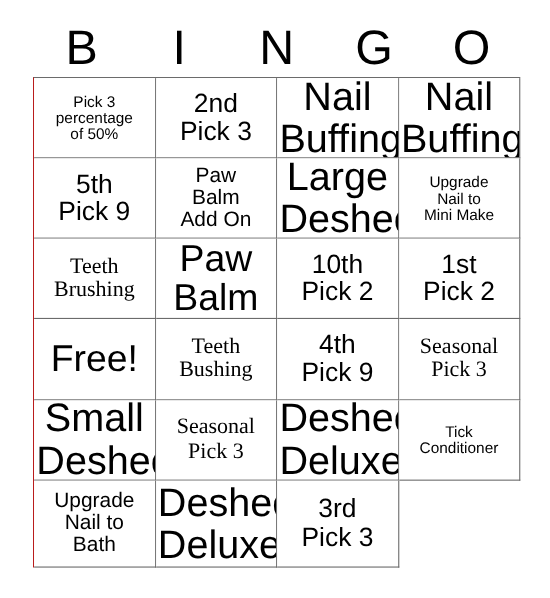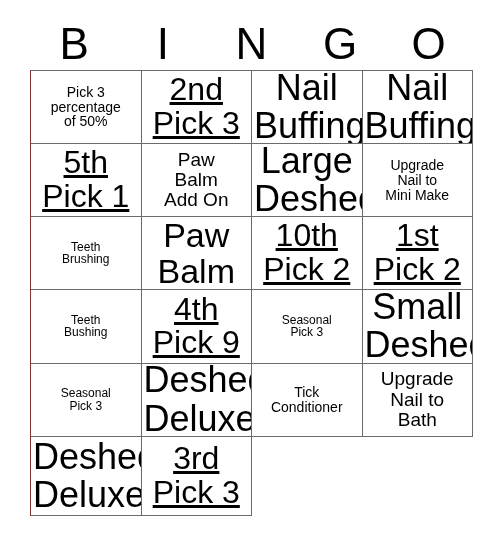--- a/index.html
+++ b/index.html
@@ -68,24 +68,24 @@
   }
   .cell-text {
     display: block;
     color: #000000;
     line-height: 1.06;
     white-space: pre-line;
     width: 100%;
   }
   
   .fs-xs .cell-text { font-size: 14px; }
-  .fs-s  .cell-text { font-size: 12px; }
+  .fs-s  .cell-text { font-size: 20px; font-family: Liberation Serif, serif; }
   .fs-m  .cell-text { font-size: 19px; }
   .fs-l  .cell-text { font-size: 36px; }
-  .fs-xl .cell-text { font-size: 32px; text-decoration: underline; }
+  .fs-xl .cell-text { font-size: 24px; }
   .fs-xxl .cell-text { font-size: 34px; }
 </style>
 </head>
 <body>
 
 <div id="card">
 
   <div id="header-row">
     <div class="header-letter">B</div>
     <div class="header-letter">I</div>
@@ -108,21 +108,21 @@
     <div class="cell fs-l">
         <span class="cell-text">Nail
 Buffing</span>
       </div>
     <div class="cell fs-l">
         <span class="cell-text">Nail
 Buffing</span>
       </div>
     <div class="cell fs-xl">
         <span class="cell-text">5th
-Pick 1</span>
+Pick 9</span>
       </div>
 
     <div class="cell fs-m">
         <span class="cell-text">Paw
 Balm
 Add On</span>
       </div>
     <div class="cell fs-l">
         <span class="cell-text">Large
 Deshed</span>
@@ -142,20 +142,23 @@
       </div>
 
     <div class="cell fs-xl">
         <span class="cell-text">10th
 Pick 2</span>
       </div>
     <div class="cell fs-xl">
         <span class="cell-text">1st
 Pick 2</span>
       </div>
+    <div class="cell fs-xxl">
+        <span class="cell-text">Free!</span>
+      </div>
     <div class="cell fs-s">
         <span class="cell-text">Teeth
 Bushing</span>
       </div>
     <div class="cell fs-xl">
         <span class="cell-text">4th
 Pick 9</span>
       </div>
 
     <div class="cell fs-s">

